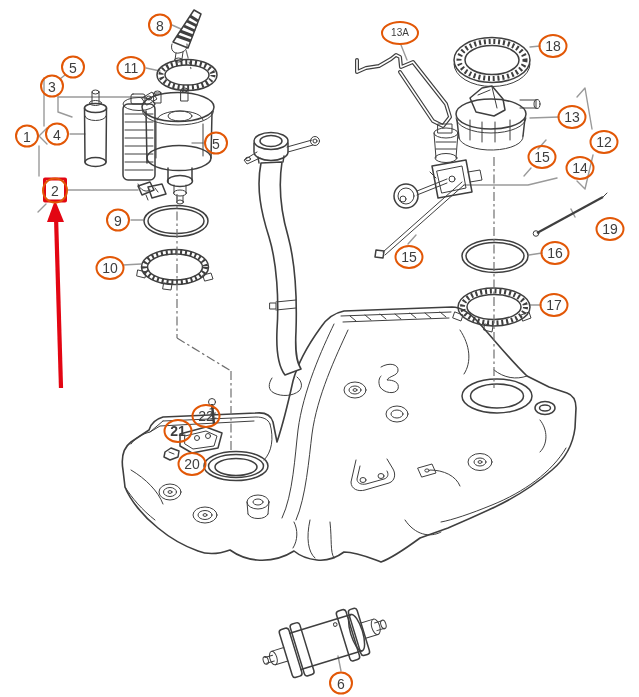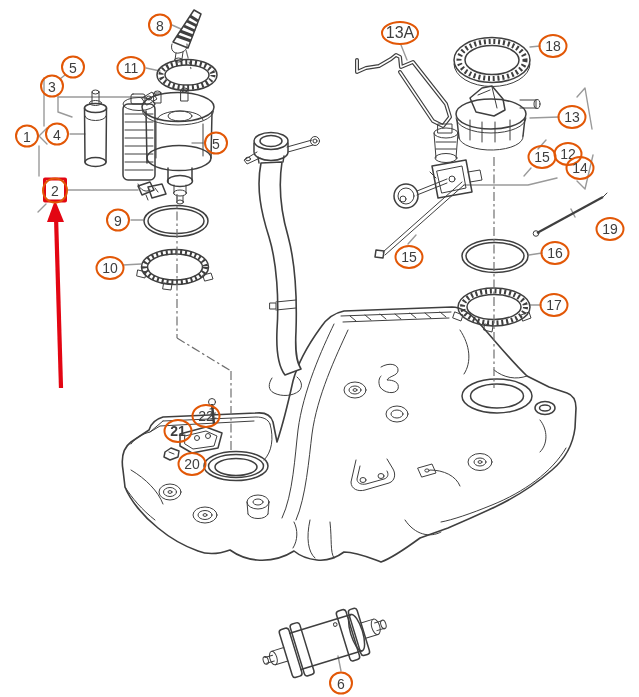--- a/index.html
+++ b/index.html
@@ -20,21 +20,21 @@
   .wire-in{stroke:#ffffff;fill:none;stroke-width:1.6;stroke-linejoin:round;stroke-linecap:round;}
   .red{stroke:var(--highlight);fill:none;stroke-width:4.2;stroke-linecap:butt;}
   .redfill{fill:var(--highlight);stroke:none;}
 
   .callout-layer{position:absolute;left:0;top:0;width:100%;height:100%;}
   .callout{position:absolute;transform:translate(-50%,-50%);
     width:24px;height:23px;border:2px solid var(--accent);border-radius:50%;
     background:transparent;display:flex;align-items:center;justify-content:center;
     font-size:14px;line-height:1;color:var(--callout-text);box-sizing:border-box;}
   .callout.two{width:29px;height:24px;}
-  .callout.wide{width:38px;height:24px;font-size:16px;}
+  .callout.wide{width:38px;height:24px;font-size:10px;}
   .callout.highlighted{width:24px;height:25px;border:3.4px solid var(--highlight);
     border-radius:2px;background:#ffffff;}
   .callout.highlighted::before{content:"";position:absolute;left:-4px;top:-3px;right:-4px;bottom:-4px;
     border:2px solid var(--accent);border-radius:50%;z-index:-1;}
 </style>
 </head>
 <body>
 
 <div id="stage">
 <svg width="639" height="697" viewBox="0 0 639 697">
@@ -374,21 +374,21 @@
       <div class="callout" style="left: 73px; top: 67px;">5</div>
       <div class="callout" style="left: 57px; top: 134px;">4</div>
       <div class="callout" style="left: 160px; top: 25px;">8</div>
       <div class="callout two" style="left: 131px; top: 68px;">11</div>
       <div class="callout" style="left: 216px; top: 143px;">5</div>
       <div class="callout" style="left: 118px; top: 220px;">9</div>
       <div class="callout two" style="left: 110px; top: 268px;">10</div>
       <div class="callout wide" style="left: 400px; top: 33px;">13A</div>
       <div class="callout two" style="left: 553px; top: 46px;">18</div>
       <div class="callout two" style="left: 572px; top: 117px;">13</div>
-      <div class="callout two" style="left: 568px; top: 142px; margin-top: 12px;">12</div>
+      <div class="callout two" style="left: 604px; top: 142px;">12</div>
       <div class="callout two" style="left: 542px; top: 157px;">15</div>
       <div class="callout two" style="left: 572px; top: 168px; margin-left: 8px;">14</div>
       <div class="callout two" style="left: 578px; top: 229px; margin-left: 32px;">19</div>
       <div class="callout two" style="left: 555px; top: 253px;">16</div>
       <div class="callout two" style="left: 554px; top: 305px;">17</div>
       <div class="callout two" style="left: 409px; top: 257px;">15</div>
       <div class="callout two" style="left: 206px; top: 416px;">22</div>
       <div class="callout two" style="left: 178px; top: 431px; font-weight: bold;">21</div>
       <div class="callout two" style="left: 192px; top: 464px;">20</div>
       <div class="callout" style="left: 341px; top: 683px;">6</div>

